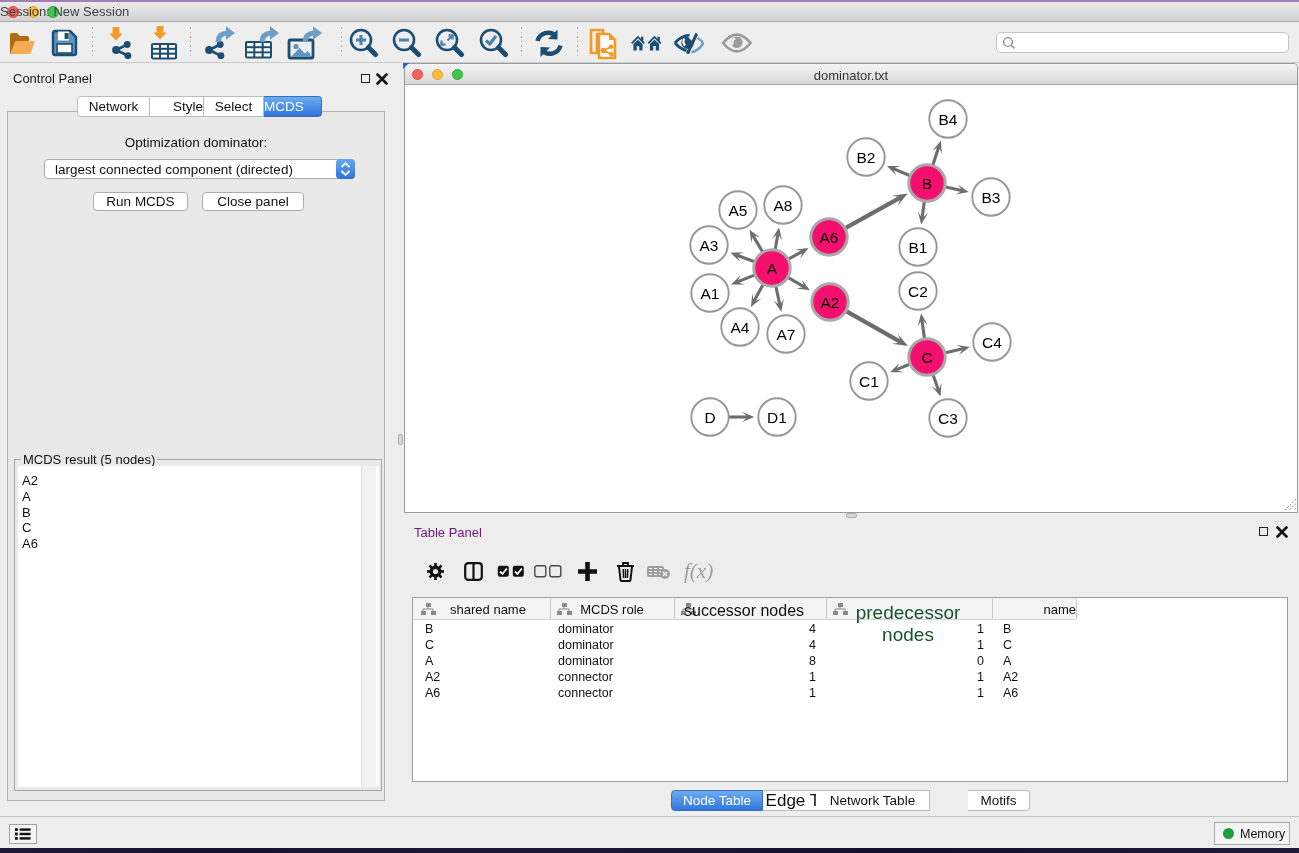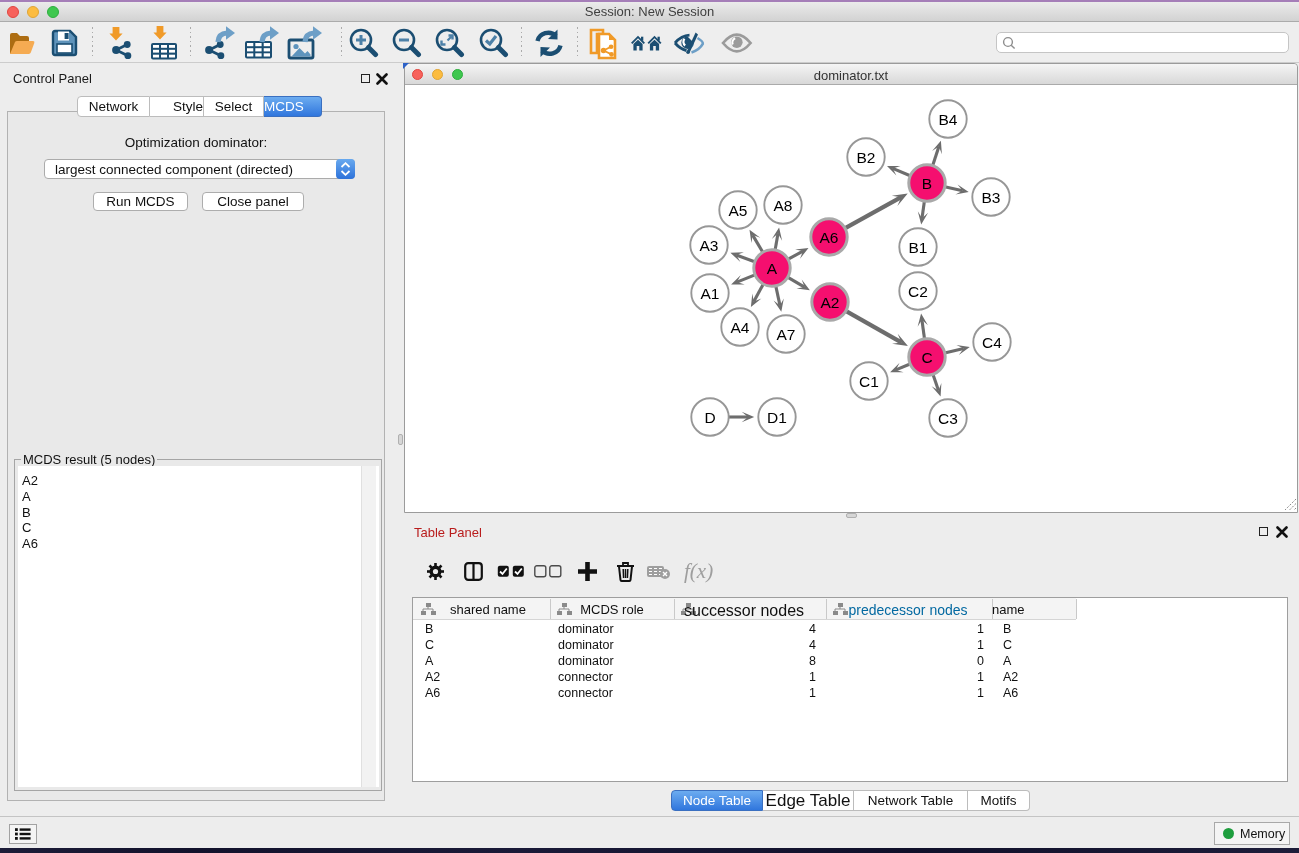--- a/index.html
+++ b/index.html
@@ -3,21 +3,21 @@
 * { margin:0; padding:0; box-sizing:border-box; }
 body { width:1299px; height:853px; position:relative; overflow:hidden;
   font-family:"Liberation Sans",sans-serif; background:#ededed; }
 .abs { position:absolute; }
 </style></head><body>
 <div class="abs" style="left:0;top:0;width:1299px;height:2px;background:#a57eb8"></div>
 <div class="abs" style="left:0;top:2px;width:1299px;height:20px;background:linear-gradient(#ebebeb,#d2d2d2);border-bottom:1px solid #ababab"></div>
 <div class="abs" style="left:7px;top:6px;width:12px;height:12px;border-radius:50%;background:#f7625c;border:1px solid #e14640"></div>
 <div class="abs" style="left:27px;top:6px;width:12px;height:12px;border-radius:50%;background:#fcbc40;border:1px solid #e0a535"></div>
 <div class="abs" style="left:47px;top:6px;width:12px;height:12px;border-radius:50%;background:#3fc74f;border:1px solid #2eae3e"></div>
-<div class="abs" style="left:0;top:4px;width:1299px;text-align:center;font-size:13px;color:#404040">Session: New Session</div>
+<div class="abs" style="left:0;top:4px;width:1299px;text-align:left;font-size:13px;color:#404040">Session: New Session</div>
 <div class="abs" id="toolbar" style="left:0;top:22px;width:1299px;height:41px;background:#eeeeee;border-bottom:1px solid #cccccc"></div>
 <svg style="position:absolute;left:7px;top:30px" width="30" height="27" viewBox="0 0 30 27">
 <path d="M3 24 L3 5 Q3 3 5 3 L10 3 L13 6 L20 6 Q22 6 22 8 L22 11 Z" fill="#ad6d12"></path>
 <path d="M3 24 L8 12 Q8.5 11 10 11 L26 11 Q28 11 27.3 13 L23.8 22.6 Q23.3 24 21.8 24 Z" fill="#f5ab52"></path>
   </svg>
 <svg style="position:absolute;left:51px;top:29px" width="27" height="28" viewBox="0 0 27 28">
 <path d="M2 4 Q2 2 4 2 L19 2 L25 8 L25 24 Q25 26 23 26 L4 26 Q2 26 2 24 Z" fill="#5f93ba" stroke="#1b4e72" stroke-width="2.4"></path>
 <rect x="7" y="2.5" width="11" height="9" fill="#fff"></rect>
     <rect x="13.6" y="4" height="6" width="4" fill="#1b4e72"></rect>
 <rect x="6" y="15" width="15" height="9" fill="#fff" stroke="#1b4e72" stroke-width="1.6"></rect>
@@ -276,21 +276,21 @@
 </svg>
 <svg class="abs" style="left:1284px;top:498px" width="13" height="13" viewBox="0 0 13 13">
     <path d="M12 1 L1 12 M12 5.5 L5.5 12 M12 10 L10 12" stroke="#8a8a8a" stroke-width="1" stroke-dasharray="2 1.5" fill="none"></path>
   </svg>
 <svg class="abs" style="left:403px;top:63px" width="6" height="6" viewBox="0 0 6 6">
     <path d="M0 0 L6 0 L0 6 Z" fill="#2e62c8"></path>
   </svg>
 <div class="abs" style="left:398px;top:434px;width:5px;height:11px;background:#d6d6d6;border:1px solid #b0b0b0;border-radius:2px"></div>
 <div class="abs" style="left:846px;top:513px;width:11px;height:5px;background:#d6d6d6;border:1px solid #b0b0b0;border-radius:2px"></div>
 
-<div class="abs" style="left:414px;top:525px;font-size:13px;color:#b91c1c">Table Panel</div>
+<div class="abs" style="left:414px;top:525px;font-size:13px;color:#701a75">Table Panel</div>
 <div class="abs" style="left:1259px;top:527px;width:9px;height:9px;border:1.6px solid #222"></div>
 <svg class="abs" style="left:1276px;top:526px" width="12" height="12" viewBox="0 0 12 12">
     <path d="M1.5 1.5 L10.5 10.5 M10.5 1.5 L1.5 10.5" stroke="#111" stroke-width="2.6" stroke-linecap="round"></path>
   </svg>
 <svg style="position:absolute;left:426px;top:562px" width="19" height="19" viewBox="0 0 19 19">
     <g fill="#111">
       <circle cx="9.5" cy="9.5" r="6"></circle>
       <circle cx="9.5" cy="9.5" r="2.6" fill="#e9e9e9"></circle>
 <g stroke="#111" stroke-width="2.6">
 <line x1="9.5" y1="1" x2="9.5" y2="4"></line>
@@ -389,22 +389,22 @@
     <g fill="#8a8a8a">
       <rect x="5" y="0" width="5" height="4"></rect>
       <rect x="0" y="8" width="5" height="4"></rect>
       <rect x="10" y="8" width="5" height="4"></rect>
       <path d="M7 4 L7 6 L2 6 L2 8 M7 6 L12 6 L12 8" stroke="#8a8a8a" fill="none"></path>
     </g>
   </svg>
 <div class="abs" style="left:431px;top:602px;width:114px;text-align:center;font-size:13px;color:#111">shared name</div>
 <div class="abs" style="left:562px;top:602px;width:100px;text-align:center;font-size:13px;color:#111">MCDS role</div>
 <div class="abs" style="left:684px;top:602px;width:128px;text-align:left;font-size:16px;color:#111">successor nodes</div>
-<div class="abs" style="left:837px;top:602px;width:142px;text-align:center;font-size:14px;color:#0369a1">predecessor nodes</div>
-<div class="abs" style="left:992px;top:602px;width:84px;text-align:left;font-size:13px;color:#111">name</div>
+<div class="abs" style="left:837px;top:602px;width:142px;text-align:center;font-size:19px;color:#14532d">predecessor nodes</div>
+<div class="abs" style="left:992px;top:602px;width:84px;text-align:right;font-size:13px;color:#111">name</div>
 <div class="abs" style="left:425px;top:622px;font-size:12.5px;color:#111">B</div>
 <div class="abs" style="left:558px;top:622px;font-size:12.5px;color:#111">dominator</div>
 <div class="abs" style="left:770px;top:622px;width:46px;text-align:right;font-size:12.5px;color:#111">4</div>
 <div class="abs" style="left:938px;top:622px;width:46px;text-align:right;font-size:12.5px;color:#111">1</div>
 <div class="abs" style="left:1003px;top:622px;font-size:12.5px;color:#111">B</div>
 <div class="abs" style="left:425px;top:638px;font-size:12.5px;color:#111">C</div>
 <div class="abs" style="left:558px;top:638px;font-size:12.5px;color:#111">dominator</div>
 <div class="abs" style="left:770px;top:638px;width:46px;text-align:right;font-size:12.5px;color:#111">4</div>
 <div class="abs" style="left:938px;top:638px;width:46px;text-align:right;font-size:12.5px;color:#111">1</div>
 <div class="abs" style="left:1003px;top:638px;font-size:12.5px;color:#111">C</div>
@@ -419,21 +419,21 @@
 <div class="abs" style="left:938px;top:670px;width:46px;text-align:right;font-size:12.5px;color:#111">1</div>
 <div class="abs" style="left:1003px;top:670px;font-size:12.5px;color:#111">A2</div>
 <div class="abs" style="left:425px;top:686px;font-size:12.5px;color:#111">A6</div>
 <div class="abs" style="left:558px;top:686px;font-size:12.5px;color:#111">connector</div>
 <div class="abs" style="left:770px;top:686px;width:46px;text-align:right;font-size:12.5px;color:#111">1</div>
 <div class="abs" style="left:938px;top:686px;width:46px;text-align:right;font-size:12.5px;color:#111">1</div>
 <div class="abs" style="left:1003px;top:686px;font-size:12.5px;color:#111">A6</div>
 
 <div class="abs" style="left:671px;top:790px;width:92px;height:21px;background:linear-gradient(#6cacf0,#3076dd);border:1px solid #3a6fc0;border-radius:4px 0 0 4px;text-align:center;font-size:13.5px;line-height:20px;color:#fff">Node Table</div>
 <div class="abs" style="left:763px;top:790px;width:91px;height:21px;background:#fff;border:1px solid #bcbcbc;border-left:none;text-align:center;font-size:17px;line-height:20px;color:#111">Edge Table</div>
-<div class="abs" style="left:854px;top:790px;width:114px;height:21px;background:#fff;border:1px solid #bcbcbc;border-left:none;text-align:center;font-size:13.5px;line-height:20px;color:#111">Network Table</div>
+<div class="abs" style="left:816px;top:790px;width:114px;height:21px;background:#fff;border:1px solid #bcbcbc;border-left:none;text-align:center;font-size:13.5px;line-height:20px;color:#111">Network Table</div>
 <div class="abs" style="left:968px;top:790px;width:62px;height:21px;background:#fff;border:1px solid #bcbcbc;border-left:none;border-radius:0 4px 4px 0;text-align:center;font-size:13.5px;line-height:20px;color:#111">Motifs</div>
 <div class="abs" style="left:0;top:816px;width:1299px;height:33px;background:#ededed;border-top:1px solid #c4c4c4"></div>
 <div class="abs" style="left:9px;top:824px;width:28px;height:20px;background:#f4f4f4;border:1px solid #a2a2a2"></div>
 <svg class="abs" style="left:15px;top:828px" width="16" height="12" viewBox="0 0 16 12">
     <g fill="#111">
       <rect x="0" y="0.2" width="2.8" height="2.8"></rect>
       <rect x="0" y="4.6" width="2.8" height="2.8"></rect>
       <rect x="0" y="9" width="2.8" height="2.8"></rect>
       <rect x="4.6" y="0.4" width="11" height="2.4"></rect>
       <rect x="4.6" y="4.8" width="11" height="2.4"></rect>

